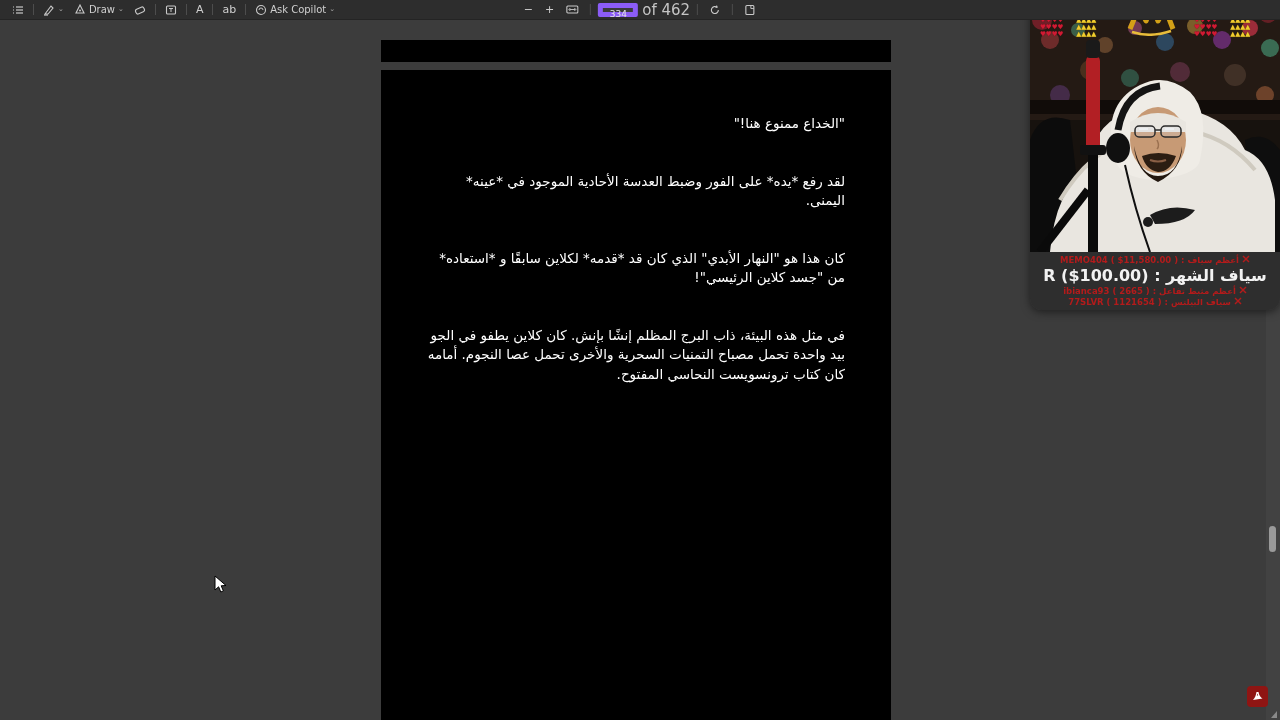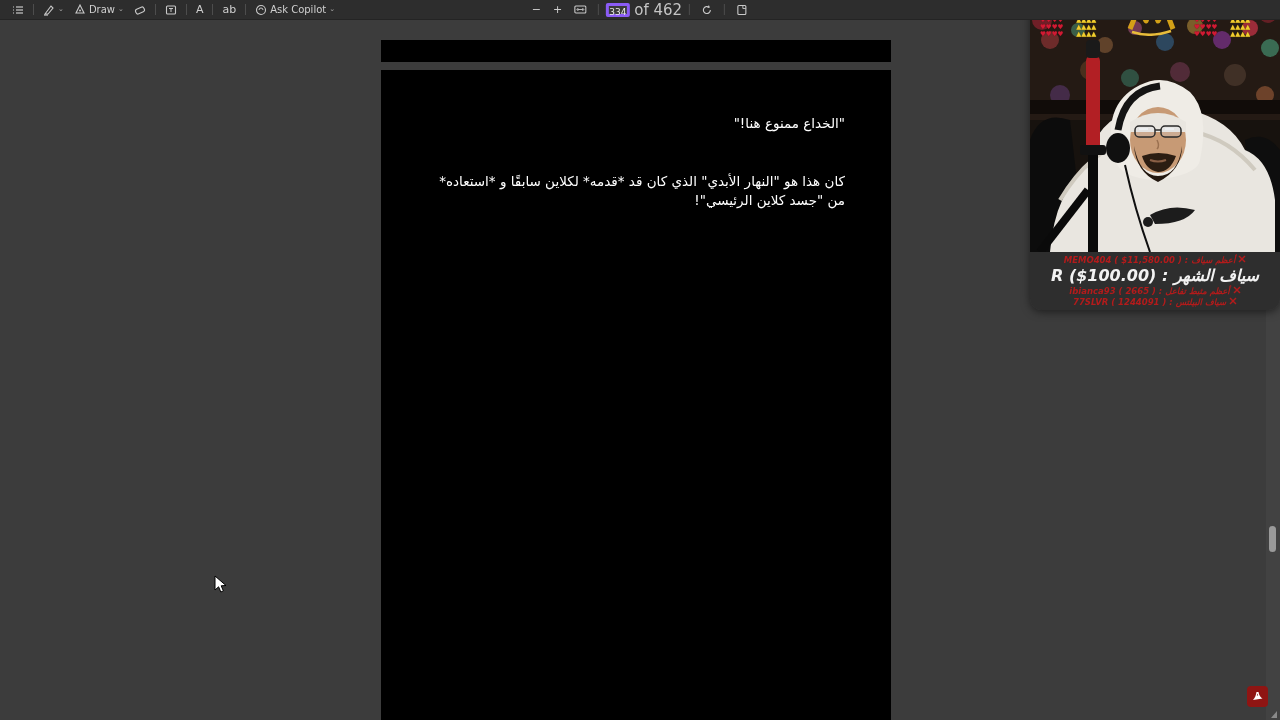--- a/index.html
+++ b/index.html
@@ -12,22 +12,22 @@
              background:#2d2d2d; border-bottom:1px solid #242424;
              display:flex; align-items:center; color:#cfcfcf; font-size:10px; z-index:30; }
   .tb-left { display:flex; align-items:center; gap:2px; padding-left:8px; }
   .tb-center { position:absolute; left:50%; transform:translateX(-50%);
                display:flex; align-items:center; gap:4px; }
   .tb-btn { display:flex; align-items:center; gap:3px; padding:0 4px; height:16px;
             border-radius:2px; cursor:default; white-space:nowrap; }
   .sep { width:1px; height:11px; background:#4d4d4d; margin:0 3px; }
   .chev { font-size:7px; color:#a8a8a8; line-height:1; }
   svg.ic { display:block; }
-  .page-box { width:24px; height:14px; background:#3a3a3a; border:3px solid #8b5cf6;
-              border-radius:2px; color:#e8e8e8; font-size:9px; 
+  .page-box { width:40px; height:14px; background:#3a3a3a; border:5px solid #8b5cf6;
+              border-radius:2px; color:#e8e8e8; font-size:9px; text-align:center;
               line-height:12px; }
   .of-label { font-size:15px; color:#c5c5c5; }
   .glyph-btn { font-size:11px; color:#cfcfcf; }
 
   
   .viewer { position:absolute; top:20px; left:0; width:1280px; height:700px;
             background:#3c3c3c; }
   .scroll-track { position:absolute; top:20px; right:0; width:14px; height:700px;
                   background:#424242; z-index:5; }
   .scroll-thumb { position:absolute; top:506px; right:4px; width:7px; height:26px;
@@ -55,21 +55,21 @@
   .cluster div { height:7px; }
   .hearts { color:#d11a33; text-shadow:0 0 1px #7a0d1d; }
   .tris { color:#f0cc2e; text-shadow:0 0 1px #6e5a00; }
   .crown { position:absolute; left:96px; top:0px; }
   .bat { position:absolute; right:4px; top:9px; color:#e9e9e9; font-size:7px; }
 
   .cam-stats { position:absolute; top:252px; left:0; width:250px; height:58px;
                background:#2e2e2e; display:flex; flex-direction:column;
                align-items:center; justify-content:center; gap:1px;
                direction:rtl; text-align:center; z-index:5; }
-  .stat { display:flex; align-items:center; gap:3px; font-weight:bold; white-space:nowrap;font-style:italic; }
+  .stat { display:flex; align-items:center; gap:3px; font-weight:bold; white-space:nowrap; }
   .stat-red { color:#b31b1b; font-size:8.5px; }
   .stat-white { color:#f2f2f2; font-size:16px; }
 
   
   .cursor { position:absolute; left:214px; top:575px; z-index:40; }
   .acrobat { position:absolute; right:12px; top:686px; width:21px; height:21px;
              background:#8f1513; border-radius:4px; display:flex; align-items:center;
              justify-content:center; z-index:25; }
   .corner-nub { position:absolute; right:3px; bottom:2px; width:0; height:0; z-index:25;
                 border-left:6px solid transparent; border-bottom:7px solid #8a8a8a; }
@@ -190,21 +190,23 @@
 
   <div class="viewer">
     <div class="scroll-track"></div>
     <div class="scroll-thumb"></div>
 
     <div class="page-prev"></div>
 
     <div class="page">
       <div class="doc-text">
         <p>"الخداع ممنوع هنا!"</p>
+        <p>لقد رفع *يده* على الفور وضبط العدسة الأحادية الموجود في *عينه* اليمنى.</p>
         <p>كان هذا هو "النهار الأبدي" الذي كان قد *قدمه* لكلاين سابقًا و *استعاده* من "جسد كلاين الرئيسي"!</p>
+        <p>في مثل هذه البيئة، ذاب البرج المظلم إنشًا بإنش. كان كلاين يطفو في الجو بيد واحدة تحمل مصباح التمنيات السحرية والأخرى تحمل عصا النجوم. أمامه كان كتاب ترونسويست النحاسي المفتوح.</p>
       </div>
     </div>
   </div>
 
   <div class="webcam">
     <div class="cam-video">
       <svg width="250" height="252" viewBox="0 0 250 252">
 
         <rect x="0" y="0" width="250" height="252" fill="#17120e"></rect>
         <rect x="0" y="0" width="250" height="120" fill="#241a14"></rect>
@@ -315,21 +317,21 @@
             </svg></span>
         <span>أعظم مثبط تفاعل : ibianca93 ( 2665 )</span>
       </div>
       <div class="stat stat-red">
         <span><svg width="8" height="8" viewBox="0 0 8 8">
               <g stroke="#b31b1b" stroke-width="1.4">
                 <line x1="1" y1="1" x2="7" y2="7"></line>
                 <line x1="7" y1="1" x2="1" y2="7"></line>
               </g>
             </svg></span>
-        <span>سياف البيلتس : 77SLVR ( 1244091 )</span>
+        <span>سياف البيلتس : 77SLVR ( 1121654 )</span>
       </div>
     </div>
   </div>
 
   <div class="acrobat">
     <span>
       <svg width="13" height="13" viewBox="0 0 13 13">
           <path d="M2 11 C4 9 5 6 5.5 3 L7.5 3 C8 6 9.5 8.5 11.5 9.5 C8.5 10 5 10.5 2 11 Z M5.8 6.5 L7.2 6.5 L6.5 4.5 Z" fill="#ffffff"></path>
         </svg>
     </span>

